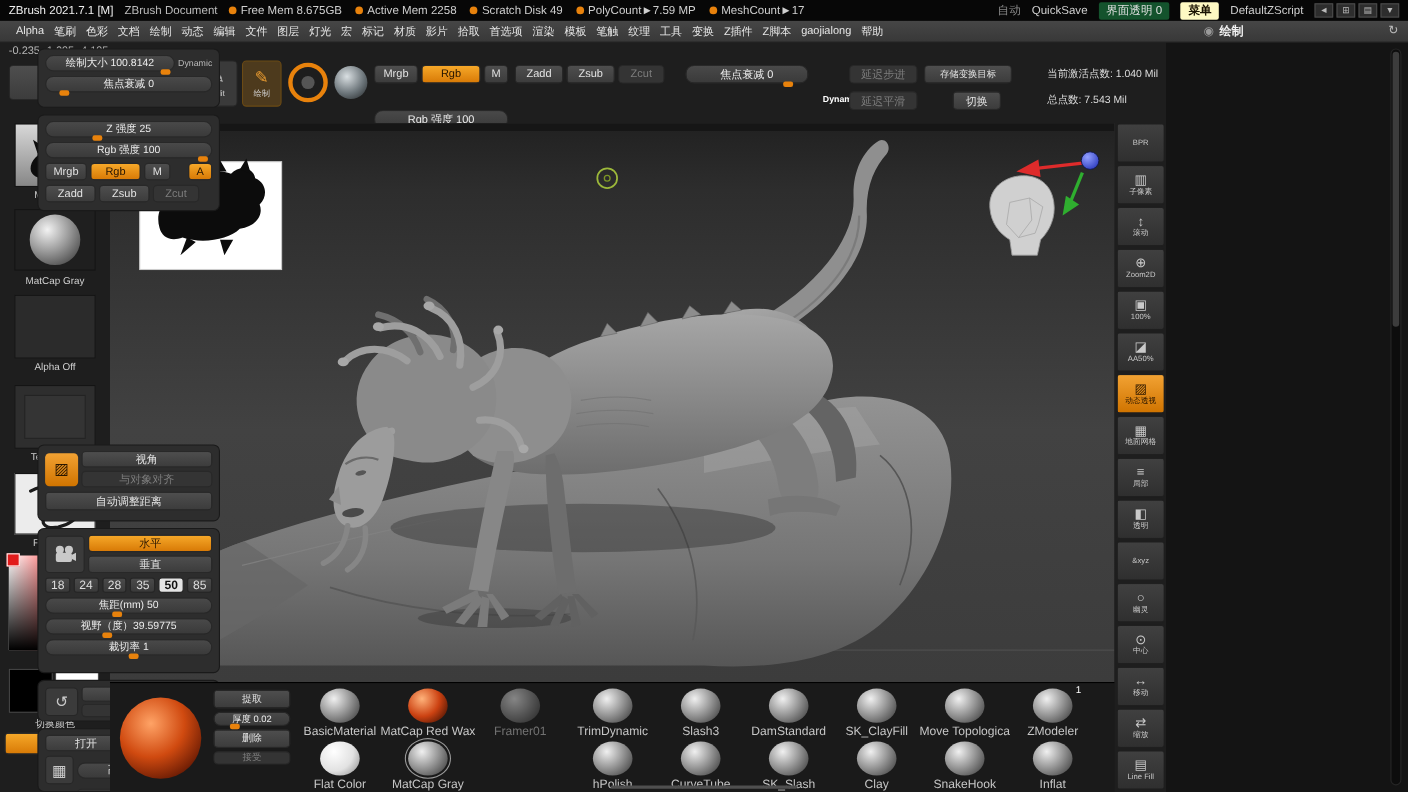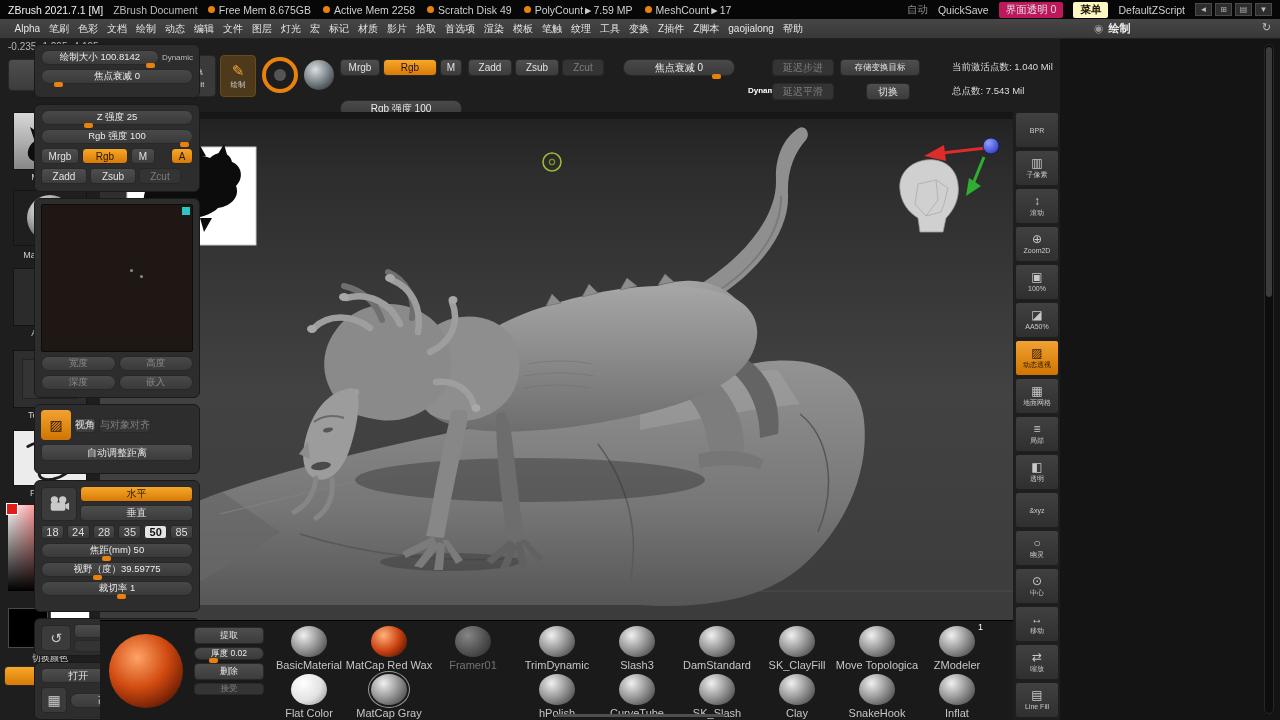--- a/index.html
+++ b/index.html
@@ -10,21 +10,21 @@
 
   
   .titlebar{position:absolute;left:0;top:0;width:1280px;height:19px;background:#070707;display:flex;align-items:center;gap:10px;padding:0 8px;font-size:10.5px;color:#cfcfcf;white-space:nowrap}
   .tb-app{color:#f0f0f0}
   .tb-doc{color:#bdbdbd}
   .tb-stats{display:flex;gap:12px;align-items:center}
   .tb-stat{display:flex;align-items:center;gap:4px}
   .dot{width:7px;height:7px;border-radius:50%;background:#e8820c;display:inline-block}
   .tb-spacer{flex:1}
   .tb-dim{color:#8a8a8a}
-  .tb-chip{background:#be185d;padding:1px 7px;border-radius:2px;color:#e0e0e0}
+  .tb-chip{background:#14532d;padding:1px 7px;border-radius:2px;color:#e0e0e0}
   .tb-menu{background:#fef9c3;color:#191100;font-weight:bold}
   .tb-icons{display:flex;gap:3px;align-items:center}
   .tb-ico{width:17px;height:13px;background:#2d2d2d;border:1px solid #4a4a4a;font-size:8px;display:inline-flex;align-items:center;justify-content:center;color:#b9b9b9}
 
   
   .menubar{position:absolute;left:0;top:19px;width:1280px;height:20px;background:linear-gradient(#464646,#383838);border-bottom:1px solid #222;display:flex;align-items:center;padding-left:10px;font-size:10px;color:#e6e6e6;white-space:nowrap}
   .menu-item{padding:0 4.5px;cursor:default}
   .tray-head{position:absolute;left:1094px;top:21px;display:flex;align-items:center;gap:5px;font-size:11px;color:#f0f0f0;font-weight:bold}
   .tray-circle{color:#9a9a9a;font-size:11px;font-weight:normal}
   .refresh-ico{position:absolute;left:1262px;top:21px;font-size:11px;color:#bbb}
@@ -534,40 +534,25 @@
       <div class="zbtn" style="width:24px;height:16px">M</div>
       <div class="zbtn orange" style="width:22px;height:16px;margin-left:auto">A</div>
     </div>
     <div class="trow">
       <div class="zbtn" style="width:46px;height:16px">Zadd</div>
       <div class="zbtn" style="width:46px;height:16px">Zsub</div>
       <div class="zbtn dimbtn" style="width:42px;height:16px">Zcut</div>
     </div>
   </div>
 
-  <div class="tbox" style="top:198px;height:200px">
-    <div class="preview-sq">
-      <div class="pv-corner"></div>
-      <div class="pv-dot" style="left:88px;top:64px"></div>
-      <div class="pv-dot" style="left:98px;top:70px"></div>
-    </div>
-    <div class="trow">
-      <div class="zslider ms dim nonub flex1">宽度</div>
-      <div class="zslider ms dim nonub flex1">高度</div>
-    </div>
-    <div class="trow">
-      <div class="zslider ms dim nonub flex1">深度</div>
-      <div class="zslider ms dim nonub flex1">嵌入</div>
-    </div>
-  </div>
 
   <div class="tbox" style="top:404px;height:70px">
     <div class="trow">
       <div class="tico orangeico">▨</div>
-      <div style="display:flex;flex-direction:row;gap:3px;flex:1">
+      <div style="display:flex;flex-direction:column;gap:3px;flex:1">
         <div class="zbtn" style="height:15px">视角</div>
         <div class="zbtn dimbtn" style="height:15px">与对象对齐</div>
       </div>
     </div>
     <div class="zbtn" style="height:17px">自动调整距离</div>
   </div>
 
   <div class="tbox" style="top:480px;height:132px">
     <div class="trow">
       <div class="tico grayico" style="width:36px;height:34px">

